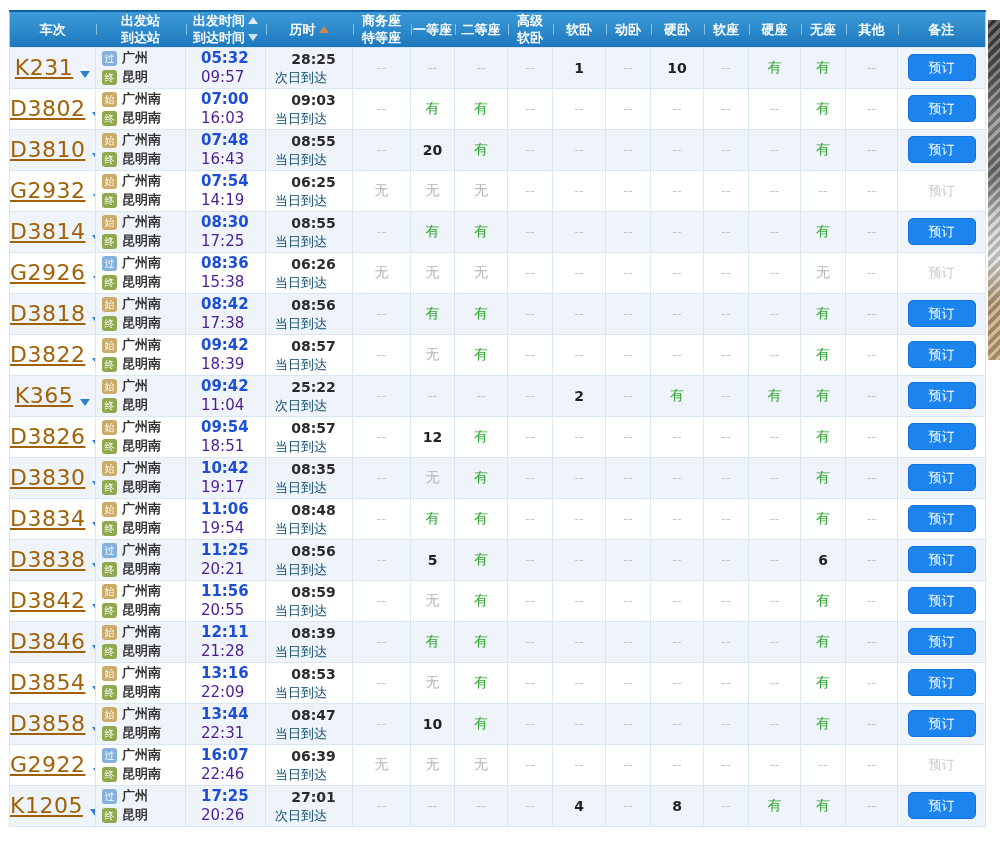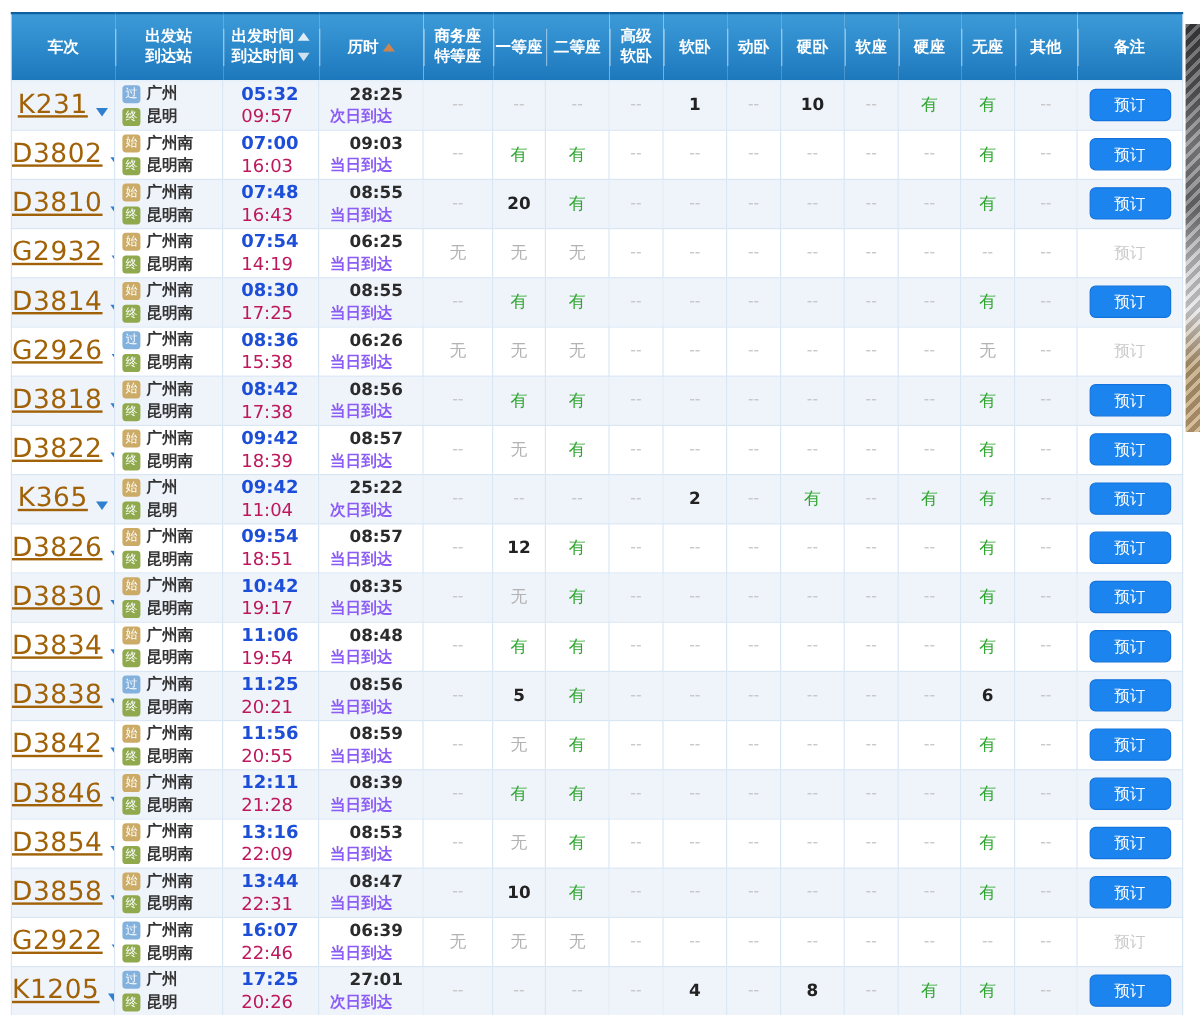--- a/index.html
+++ b/index.html
@@ -9,21 +9,21 @@
     font-family:"DejaVu Sans","Liberation Sans",sans-serif;
   }
   .table-wrap{
     position:absolute;left:9px;top:10px;width:976px;
   }
   table{
     border-collapse:collapse;table-layout:fixed;width:976px;
     border:1px solid #aecbe8;
   }
   
-  thead tr{height:56px;margin-top:40px;}
+  thead tr{height:36px;margin-top:40px;}
   th{
     padding:0;vertical-align:middle;text-align:center;
     background:linear-gradient(180deg,#3d9ad8 0%,#2e8ccd 45%,#1d77bc 100%);
     border-top:2px solid #0e5f9f;
     color:#fff;font-size:13px;font-weight:bold;line-height:17px;
     position:relative;
   }
   th + th::before{
     content:"";position:absolute;left:0;top:12px;bottom:12px;width:1px;
     background:rgba(255,255,255,0.45);
@@ -58,25 +58,25 @@
     display:inline-block;width:15px;height:15px;line-height:15px;flex:0 0 15px;
     border-radius:3px;color:#fff;font-size:10px;text-align:center;margin-right:5px;
   }
   .badge-pass{background:#82b1dd;}
   .badge-start{background:#cbab66;}
   .badge-end{background:#8fa94c;}
   .st-name{font-weight:bold;color:#333;font-size:13px;}
   
   .td-times{text-align:left;padding-left:15px;}
   .t-dep{color:#1d4ed8;font-weight:bold;font-size:15px;line-height:20px;}
-  .t-arr{color:#be185d;font-size:15px;line-height:19px;}
+  .t-arr{color:#4c1d95;font-size:15px;line-height:19px;}
   
   .td-dur{text-align:left;padding-left:9px;}
   .dur{color:#2b2b2b;font-weight:bold;font-size:14px;line-height:20px;text-align:center;}
-  .day{color:#8b5cf6;font-size:13px;line-height:18px;font-weight:bold;}
+  .day{color:#0c4a6e;font-size:13px;line-height:18px;}
   
   .c-dash{color:#c4c4c4;font-size:13px;}
   .c-has{color:#2ea52e;font-size:14px;}
   .c-none{color:#b3b3b3;font-size:14px;}
   .c-num{color:#222;font-weight:bold;font-size:14px;}
   
   .book-btn{
     width:68px;height:27px;background:#1b84ee;border:1px solid #1374dd;border-radius:5px;
     color:#fff;font-size:13px;cursor:pointer;font-family:inherit;
   }

